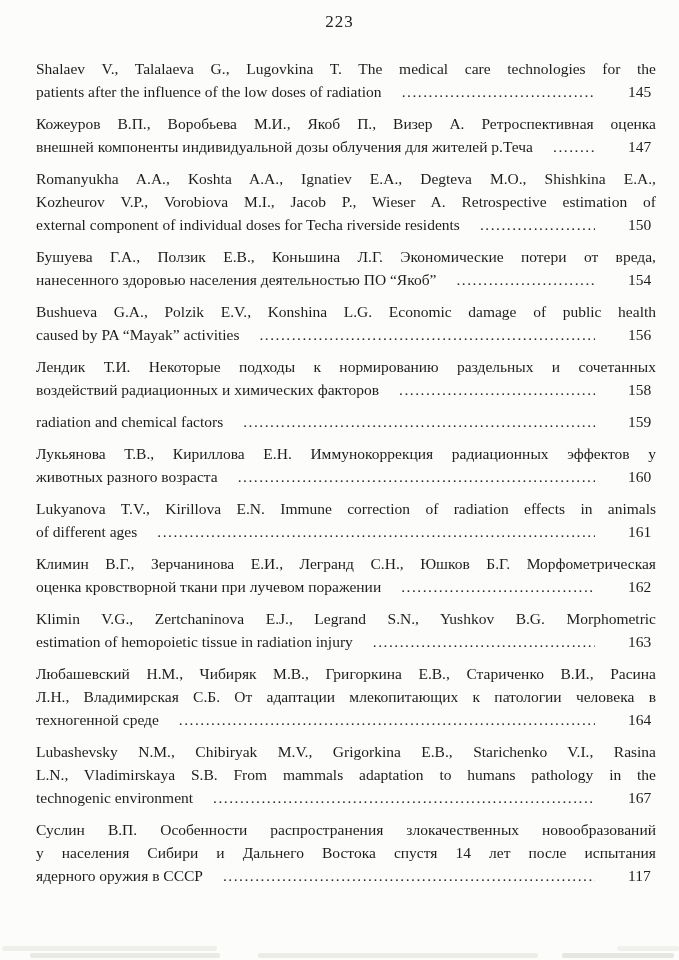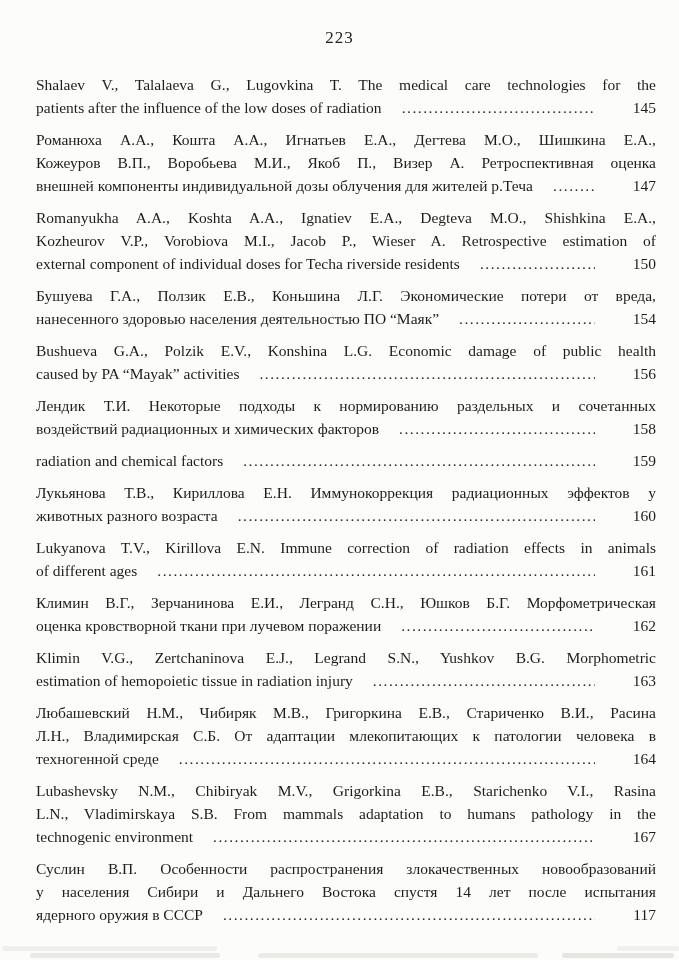--- a/index.html
+++ b/index.html
@@ -12,21 +12,21 @@
     width: 679px;
     height: 960px;
     margin: 0;
     background: #fcfcfa;
     font-family: "Liberation Serif", "DejaVu Serif", serif;
     color: #1e1d1b;
     overflow: hidden;
     box-sizing: border-box;
   }
   .page-number {
-    padding-top: 28px;
+    padding-top: 12px;
     text-align: center;
     font-size: 17px;
     letter-spacing: 1px;
     color: #242321;
   }
   .toc {
     padding: 25px 23px 0 36px;
   }
   .entry {
     font-size: 15.5px;
@@ -53,21 +53,20 @@
     min-width: 0;
     overflow: hidden;
     white-space: nowrap;
     letter-spacing: 1.5px;
     color: #2a2927;
   }
   .pageref {
     flex: 0 0 auto;
     margin-left: 13px;
     min-width: 28px;
-    text-align: right;
   }
   
   .scan-edge {
     position: absolute;
     left: 0;
     right: 0;
     bottom: 0;
     height: 16px;
     pointer-events: none;
   }
@@ -93,21 +92,20 @@
   <div class="entry">
     <div class="line">Shalaev V., Talalaeva G., Lugovkina T. The medical care technologies for the</div>
         <div class="last">
       <span class="last-text">patients after the influence of the low doses of radiation</span>
       <span class="dots">........................................................................................................................................................................................................</span>
       <span class="pageref">145</span>
     </div>
   </div>
 
   <div class="entry">
-    <div class="line">Романюха А.А., Кошта А.А., Игнатьев Е.А., Дегтева М.О., Шишкина Е.А.,</div>
         <div class="line">Кожеуров В.П., Воробьева М.И., Якоб П., Визер А. Ретроспективная оценка</div>
         <div class="last">
       <span class="last-text">внешней компоненты индивидуальной дозы облучения для жителей р.Теча</span>
       <span class="dots">........................................................................................................................................................................................................</span>
       <span class="pageref">147</span>
     </div>
   </div>
 
   <div class="entry">
     <div class="line">Romanyukha A.A., Koshta A.A., Ignatiev E.A., Degteva M.O., Shishkina E.A.,</div>
@@ -115,21 +113,21 @@
         <div class="last">
       <span class="last-text">external component of individual doses for Techa riverside residents</span>
       <span class="dots">........................................................................................................................................................................................................</span>
       <span class="pageref">150</span>
     </div>
   </div>
 
   <div class="entry">
     <div class="line">Бушуева Г.А., Ползик Е.В., Коньшина Л.Г. Экономические потери от вреда,</div>
         <div class="last">
-      <span class="last-text">нанесенного здоровью населения деятельностью ПО “Маяк”</span>
+      <span class="last-text">нанесенного здоровью населения деятельностью ПО “Якоб”</span>
       <span class="dots">........................................................................................................................................................................................................</span>
       <span class="pageref">154</span>
     </div>
   </div>
 
   <div class="entry">
     <div class="line">Bushueva G.A., Polzik E.V., Konshina L.G. Economic damage of public health</div>
         <div class="last">
       <span class="last-text">caused by PA “Mayak” activities</span>
       <span class="dots">........................................................................................................................................................................................................</span>

